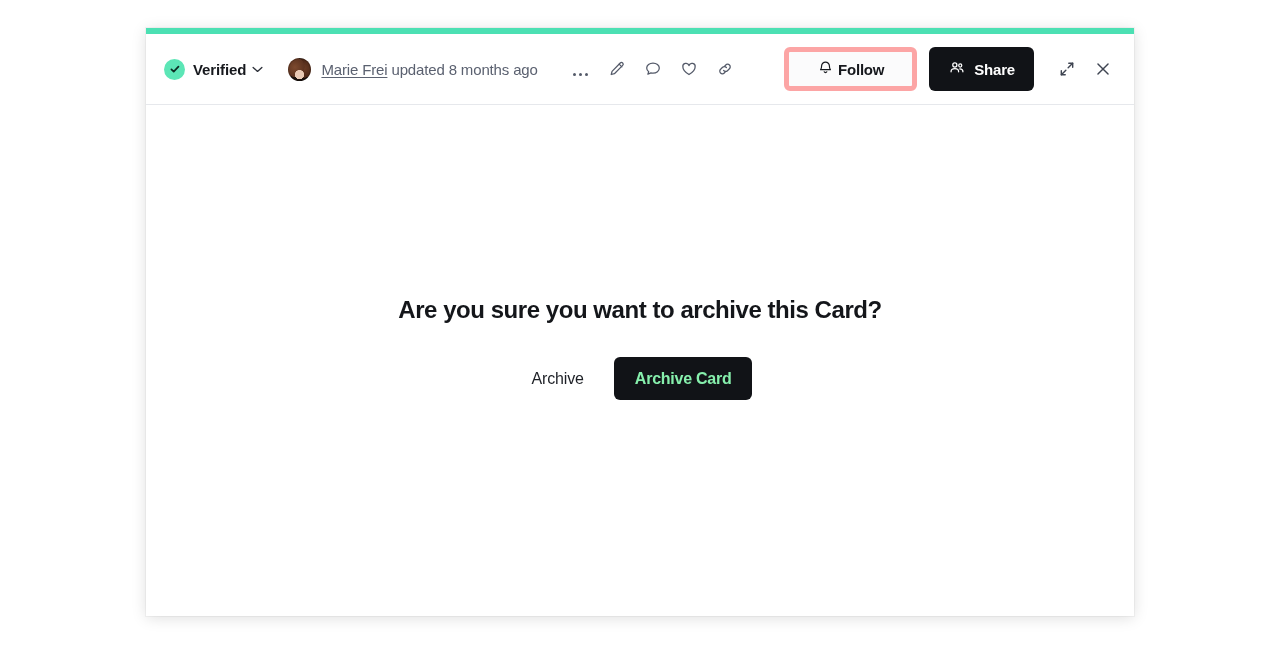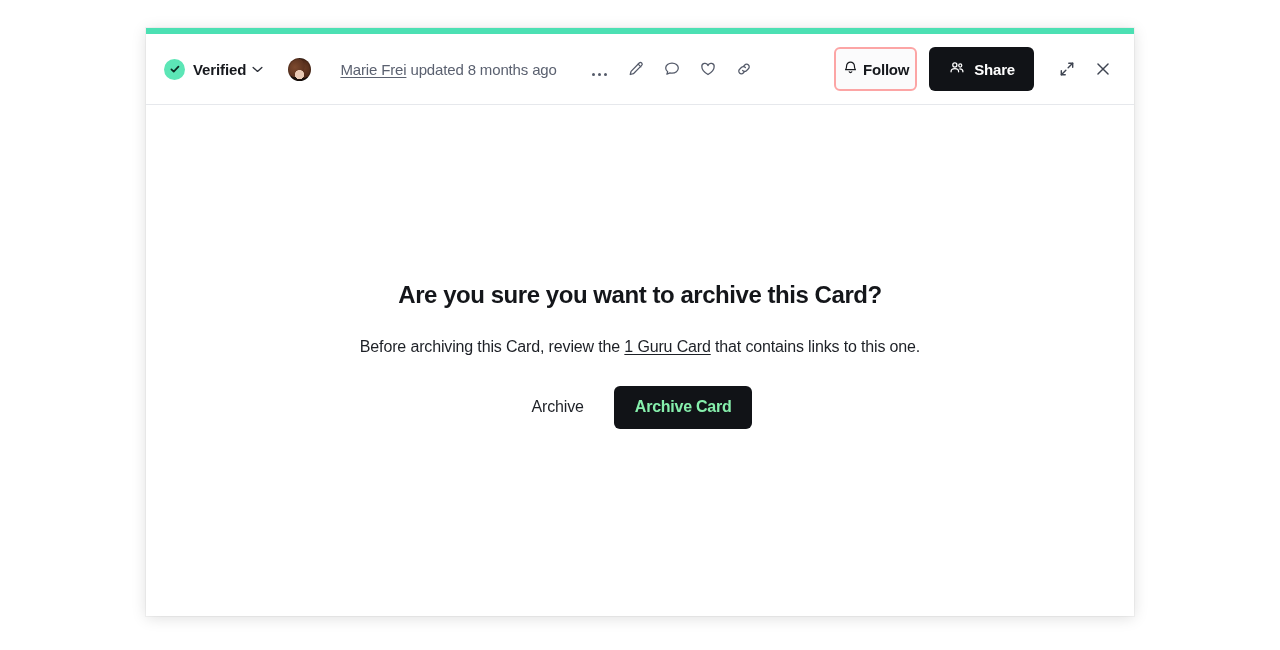--- a/index.html
+++ b/index.html
@@ -104,21 +104,20 @@
     color: #5b6170;
     white-space: nowrap;
     letter-spacing: -0.15px;
   }
 
   .meta-text .author-link {
     color: #5b6170;
     text-decoration: underline;
     text-underline-offset: 2px;
     cursor: pointer;
-    margin-left: 19px;
   }
 
   .icon-row {
     display: flex;
     align-items: center;
     gap: 14px;
     margin-left: 32px;
   }
 
   .icon-btn {
@@ -146,22 +145,22 @@
   }
 
   .header-spacer { flex: 1 1 auto; }
 
   .btn-follow {
     display: flex;
     align-items: center;
     justify-content: center;
     gap: 4px;
     height: 44px;
-    padding: 0 6px;
-    border: 2px solid #fca5a5;
+    padding: 0 28px;
+    border: 5px solid #fca5a5;
     border-radius: 6px;
     background: #fbfbfc;
     color: #16181d;
     font-size: 15px;
     font-weight: bold;
     cursor: pointer;
     box-sizing: border-box;
     letter-spacing: -0.2px;
     margin-right: 12px;
   }
@@ -202,21 +201,21 @@
     padding-bottom: 28px;
     box-sizing: border-box;
   }
 
   #dialog-title {
     font-size: 24px;
     font-weight: bold;
     color: #14161a;
     letter-spacing: -0.45px;
     text-align: center;
-    margin: 16px;
+    margin: 3px;
   }
 
   #dialog-subtitle {
     margin-top: 13px;
     font-size: 16px;
     color: #1d2026;
     text-align: center;
     letter-spacing: -0.15px;
   }
 
@@ -365,21 +364,20 @@
           </svg>
         </span>
       </div>
 
     </div>
 
     <div id="card-body">
 
       <h1 id="dialog-title">Are you sure you want to archive this Card?</h1>
 
-      <div id="dialog-subtitle"><span>Before archiving this Card, review the </span><a class="card-link">1 Guru Card</a><span> that contains links to this one.</span></div>
 
       <div id="dialog-actions">
         <button id="cancel-button">Archive</button>
         <button id="archive-button">Archive Card</button>
       </div>
 
     </div>
 
   </div>
 

